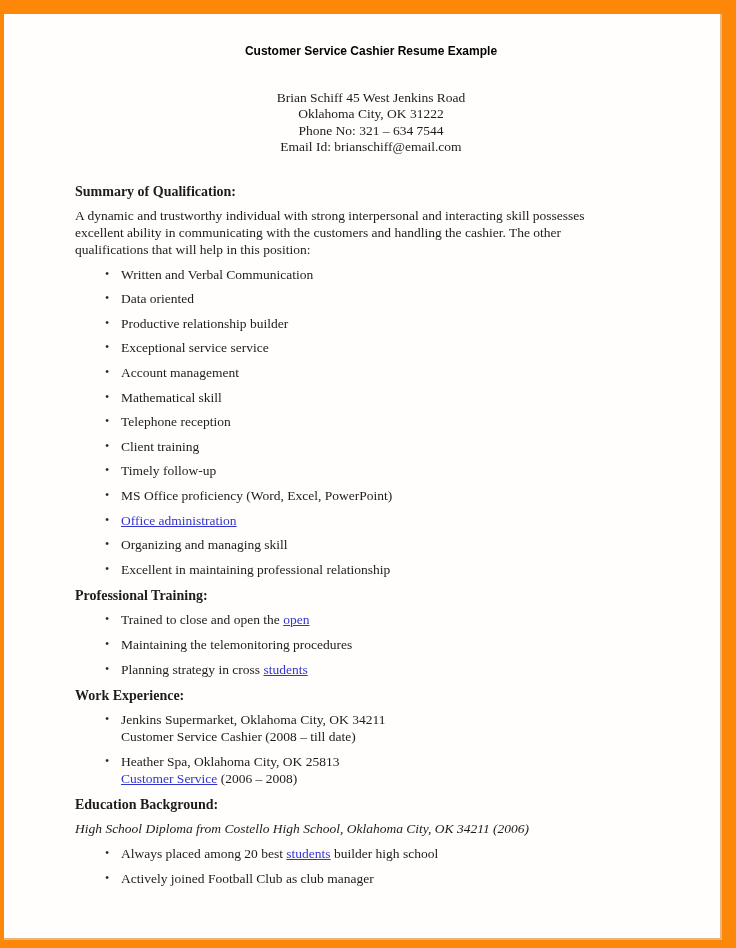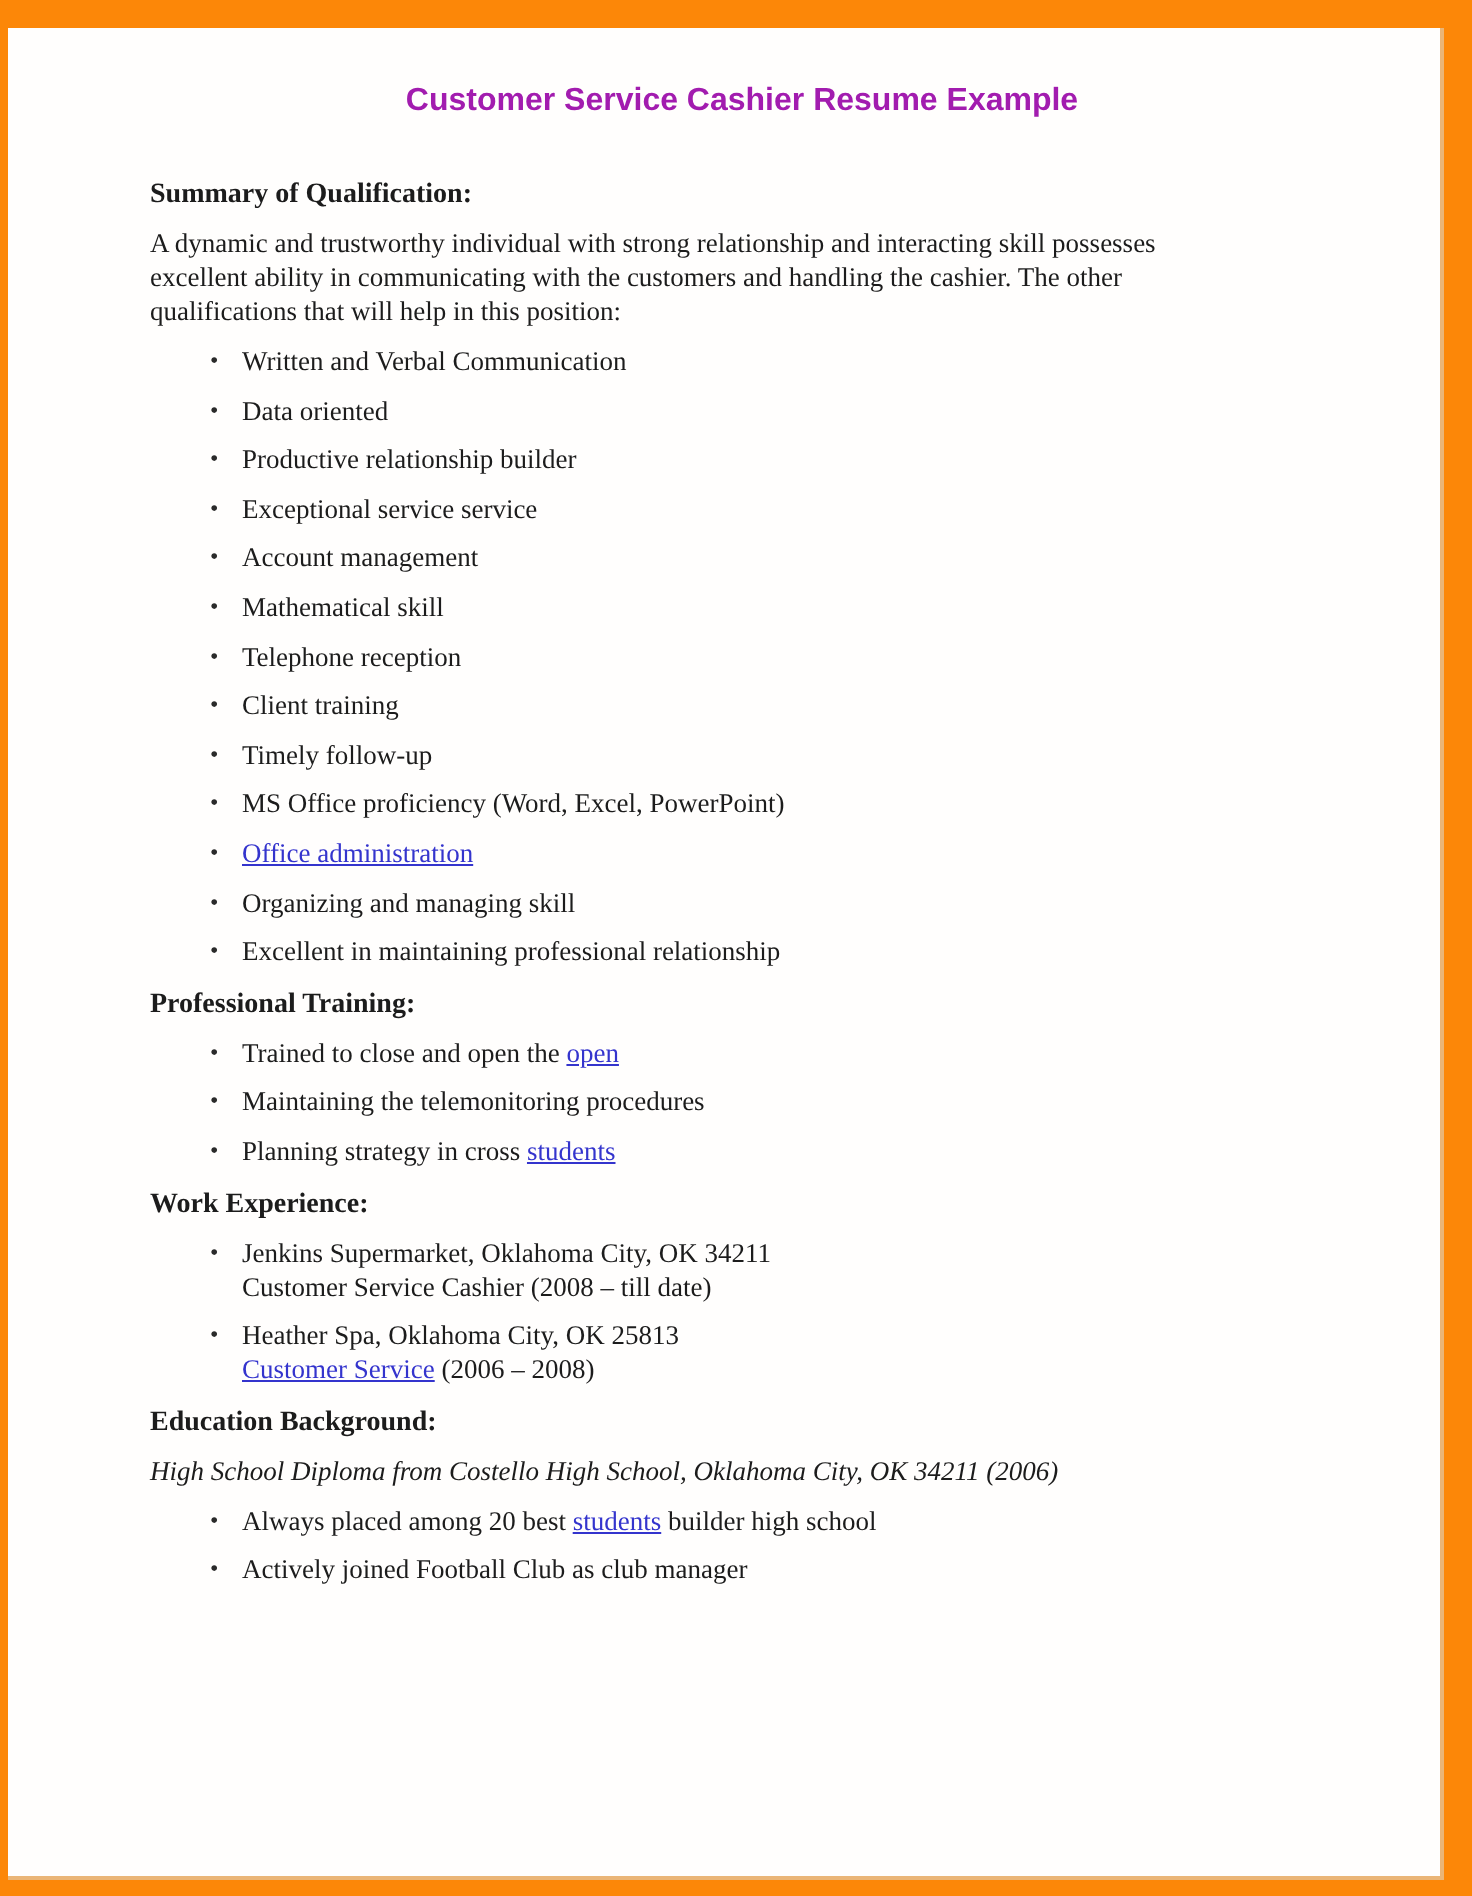--- a/index.html
+++ b/index.html
@@ -21,24 +21,24 @@
     overflow: hidden;
     font-family: "Liberation Serif", "DejaVu Serif", serif;
     font-size: 13.5px;
     line-height: 17px;
     color: #1c1c1c;
   }
   .title {
     margin: 0;
     text-align: center;
     font-family: "Liberation Sans", "DejaVu Sans", sans-serif;
-    font-size: 16px;
+    font-size: 12px;
     line-height: 22px;
     font-weight: bold;
-    color: #a21caf;
+    color: #000000;
   }
   .contact {
     margin-top: 28px;
     text-align: center;
   }
   .contact-line {
     line-height: 16.4px;
   }
   .sections {
     margin-top: 27px;
@@ -80,25 +80,31 @@
     text-decoration: underline;
     cursor: pointer;
   }
 </style>
 </head>
 <body>
 
 <div class="page">
   <h1 class="title">Customer Service Cashier Resume Example</h1>
 
+  <div class="contact">
+    <div class="contact-line">Brian Schiff 45 West Jenkins Road</div>
+    <div class="contact-line">Oklahoma City, OK 31222</div>
+    <div class="contact-line">Phone No: 321 – 634 7544</div>
+    <div class="contact-line">Email Id: brianschiff@email.com</div>
+  </div>
 
   <div class="sections" id="sections">
       <section>
         <h3 class="section-heading">Summary of Qualification:</h3>
-        <p class="section-intro">A dynamic and trustworthy individual with strong relationship and interacting skill possesses excellent ability in communicating with the customers and handling the cashier. The other qualifications that will help in this position:</p>
+        <p class="section-intro">A dynamic and trustworthy individual with strong interpersonal and interacting skill possesses excellent ability in communicating with the customers and handling the cashier. The other qualifications that will help in this position:</p>
         <ul class="bullet-list">
           <li><span>Written and Verbal Communication</span></li>
           <li><span>Data oriented</span></li>
           <li><span>Productive relationship builder</span></li>
           <li><span>Exceptional service service</span></li>
           <li><span>Account management</span></li>
           <li><span>Mathematical skill</span></li>
           <li><span>Telephone reception</span></li>
           <li><span>Client training</span></li>
           <li><span>Timely follow-up</span></li>

